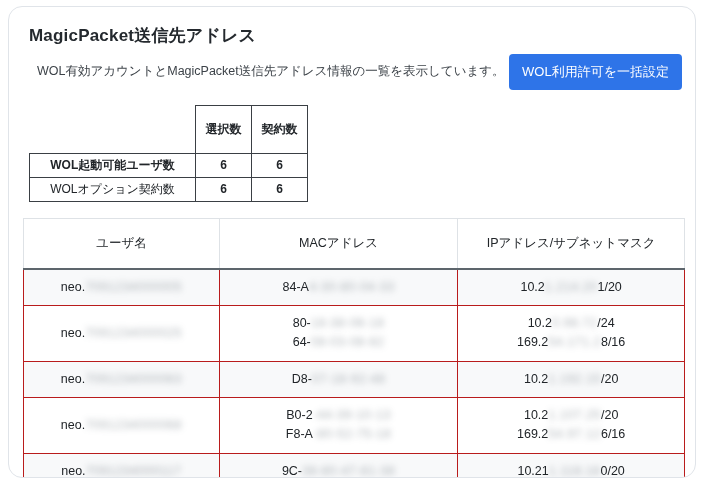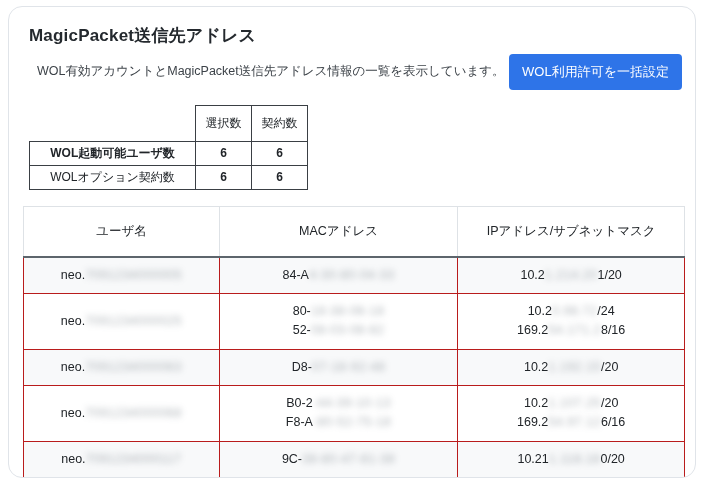--- a/index.html
+++ b/index.html
@@ -16,21 +16,21 @@
   .bulk-btn {
     background:#2e74e8; color:#fff; border:none; border-radius:4px;
     font-size:13px; padding:10px 13px; cursor:pointer;
     font-family:inherit; line-height:1.2;
   }
   
   .summary { border-collapse:collapse; margin:15px 0 0 7px; font-size:12px; }
   .summary td, .summary th { border:1px solid #3a3f44; padding:3px 6px; height:22px; }
   .summary .corner { border:none; }
   .summary .num { width:56px; text-align:center; font-weight:bold; }
-  .summary .colhead { width:56px; text-align:center; font-weight:normal; padding:9px 8px; }
+  .summary .colhead { width:56px; text-align:center; font-weight:bold; padding:15px 8px; }
   .summary .lbl { width:166px; padding:3px 8px; }
   .summary .lbl-main { text-align:center; font-weight:bold; }
   .summary .lbl-sub1 { text-align:left; }
   .summary .lbl-sub2 { text-align:center; }
   
   .main-table { border-collapse:collapse; width:662px; margin:16px 0 0 1px; font-size:12.5px; }
   .main-table th {
     border:1px solid #dee2e6; border-bottom:2px solid #5d656c;
     font-weight:normal; padding:16px 4px; text-align:center; color:#212529;
   }
@@ -99,21 +99,21 @@
             <div><span>84-A</span><span class="blur">4-30-80-04-33</span></div>
           </td>
         <td>
             <div><span>10.2</span><span class="blur">1.214.20</span><span>1/20</span></div>
           </td>
       </tr>
       <tr>
         <td><span>neo.</span><span class="blur">7091234000025</span></td>
         <td>
           <div><span>80-</span><span class="blur">18-38-06-18</span></div>
-          <div><span>52-</span><span class="blur">08-03-08-82</span></div>
+          <div><span>64-</span><span class="blur">08-03-08-82</span></div>
         </td>
         <td>
           <div><span>10.2</span><span class="blur">0.98.72</span><span>/24</span></div>
           <div><span>169.2</span><span class="blur">54.171.2</span><span>8/16</span></div>
         </td>
       </tr>
       <tr>
         <td><span>neo.</span><span class="blur">7091234000063</span></td>
         <td>
             <div><span>D8-</span><span class="blur">07-18-92-48</span></div>

